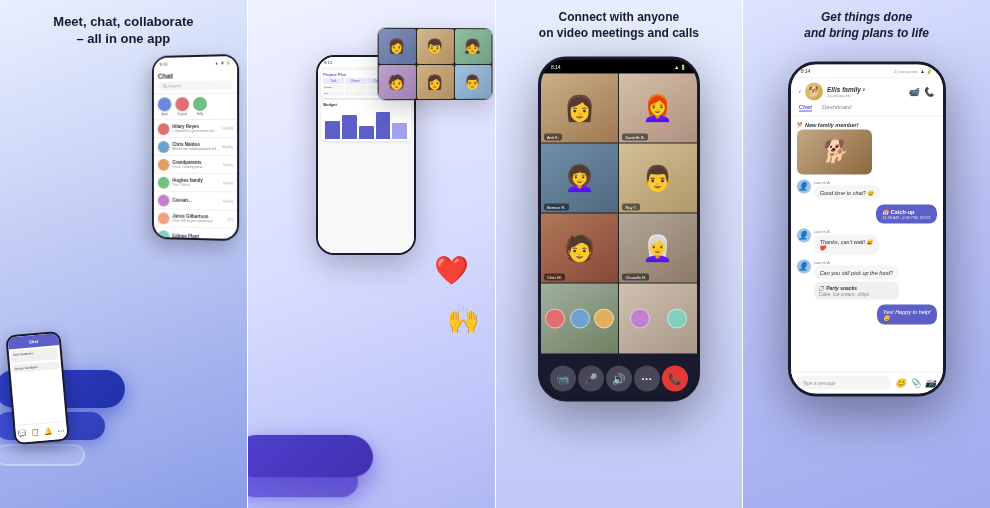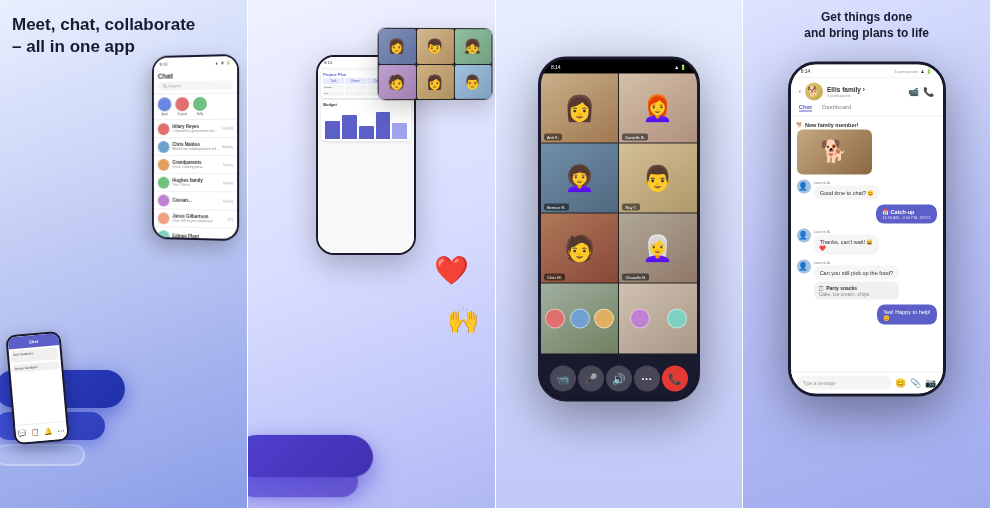--- a/index.html
+++ b/index.html
@@ -31,20 +31,21 @@
     }
 
     
     .panel-3 {
       background: linear-gradient(180deg, #e8eeff 0%, #c0c8f8 100%);
     }
 
     
     .panel-4 {
       background: linear-gradient(160deg, #dde4ff 0%, #b8c0f5 50%, #a0aaee 100%);
+      font-style: italic;
     }
 
     .panel-title {
       font-size: 14px;
       font-weight: 700;
       color: #1a1a2e;
       text-align: center;
       padding: 14px 16px 6px;
       line-height: 1.3;
       z-index: 10;
@@ -86,21 +87,21 @@
     .panel-divider {
       width: 1px;
       background: rgba(255,255,255,0.5);
       height: 100%;
     }
   </style>
 </head>
 <body>
 
 <div class="panel panel-1">
-  <div class="panel-title" style="white-space: pre-line; font-size: 17px; text-align: left; padding: 14px 12px 6px; width: 100%;">Meet, chat, collaborate
+  <div class="panel-title" style="white-space: pre-line; font-size: 13px; text-align: center; padding: 14px 12px 6px; width: 100%;">Meet, chat, collaborate
 – all in one app</div>
 
   <div class="phone-3d" style="position: absolute; width: 88px; height: 185px; background: white; border-radius: 16px; border: 2.5px solid #1a1a2e; overflow: hidden; top: 55px; right: 8px; transform: perspective(500px) rotateY(-8deg); z-index: 5; box-shadow: -4px 8px 20px rgba(0,0,0,0.25);">
     <div class="phone-status-bar" style="background: white; font-size: 4px; padding: 2px 6px; display: flex; justify-content: space-between;">
       <span>8:14</span>
       <span>▲ ◾ 🔋</span>
     </div>
     <div style="padding: 3px 4px; border-bottom: 0.5px solid #eee;">
       <div style="font-size: 7px; font-weight: 700; color: #333; margin-bottom: 2px;">Chat</div>
       <div style="background: #f5f5f5; border-radius: 6px; padding: 2px 5px; font-size: 4px; color: #999;">🔍 Search</div>
@@ -266,20 +267,21 @@
   <div style="position: absolute; right: 25px; top: 50%; font-size: 28px; z-index: 8;">❤️</div>
   <div style="position: absolute; right: 15px; top: 60%; font-size: 26px; z-index: 8;">🙌</div>
 
   <div style="position: absolute; bottom: 30px; left: -15px; width: 140px; height: 45px; background: linear-gradient(135deg, #5040d0, #4030b0); border-radius: 30px; z-index: 3; box-shadow: 0 8px 25px rgba(80,64,208,0.6); transform: perspective(300px) rotateX(20deg);"></div>
   <div style="position: absolute; bottom: 10px; left: -10px; width: 120px; height: 35px; background: linear-gradient(135deg, #6050e0, #5040c0); border-radius: 25px; z-index: 2; box-shadow: 0 6px 20px rgba(96,80,224,0.5); transform: perspective(300px) rotateX(20deg); opacity: 0.8;"></div>
 </div>
 
 <div class="panel-divider"></div>
 
 <div class="panel panel-3">
+  <div class="panel-title" style="white-space: pre-line; font-size: 12px; font-weight: 700; color: #1a1a2e; padding: 10px 10px 4px; text-align: center;">Connect with anyone<br>on video meetings and calls</div>
 
   <div style="position: absolute; top: 45%; left: 50%; transform: translate(-50%, -50%); width: 162px; height: 345px; background: #000; border-radius: 28px; border: 3px solid #1a1a2e; overflow: hidden; box-shadow: 0 15px 50px rgba(0,0,0,0.4); z-index: 5;">
 
     <div style="height: 14px; background: rgba(0,0,0,0.8); display: flex; align-items: center; justify-content: space-between; padding: 0 10px; font-size: 5px; color: white;">
       <span>8:14</span>
       <span>▲ 🔋</span>
     </div>
 
     <div style="width: 100%; height: 280px; display: grid; grid-template-columns: 1fr 1fr; grid-template-rows: repeat(4, 1fr); gap: 1px; background: #222;">
 

